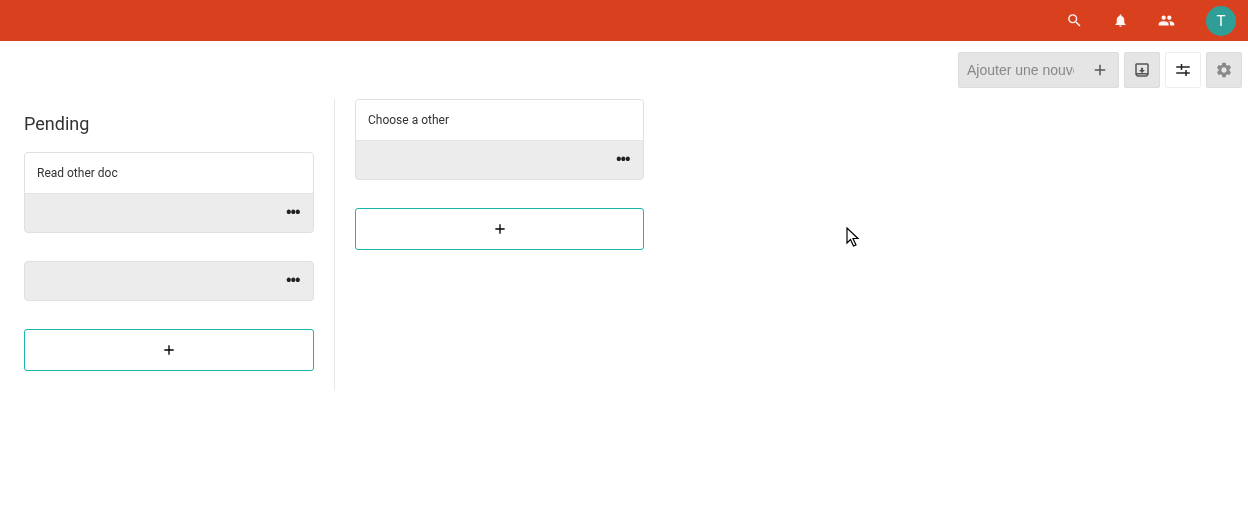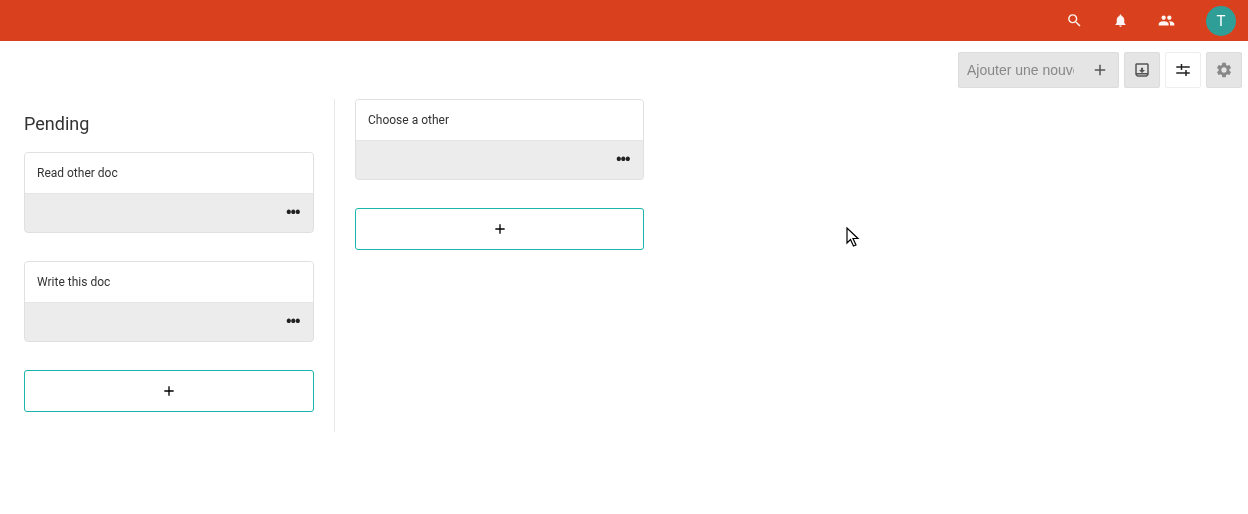--- a/index.html
+++ b/index.html
@@ -230,21 +230,20 @@
     <h2 class="col-title">Pending</h2>
 
     <div class="card">
       <div class="card-title">Read other doc</div>
       <div class="card-actions">
         <span class="dots">•••</span>
       </div>
     </div>
 
     <div class="card">
-      <div class="card-title">Write this doc</div>
       <div class="card-actions">
         <span class="dots">•••</span>
       </div>
     </div>
 
     <div class="add-card">
       <svg viewBox="0 0 24 24" fill="#000">
           <path d="M19 13h-6v6h-2v-6H5v-2h6V5h2v6h6v2z"></path>
         </svg>
     </div>

